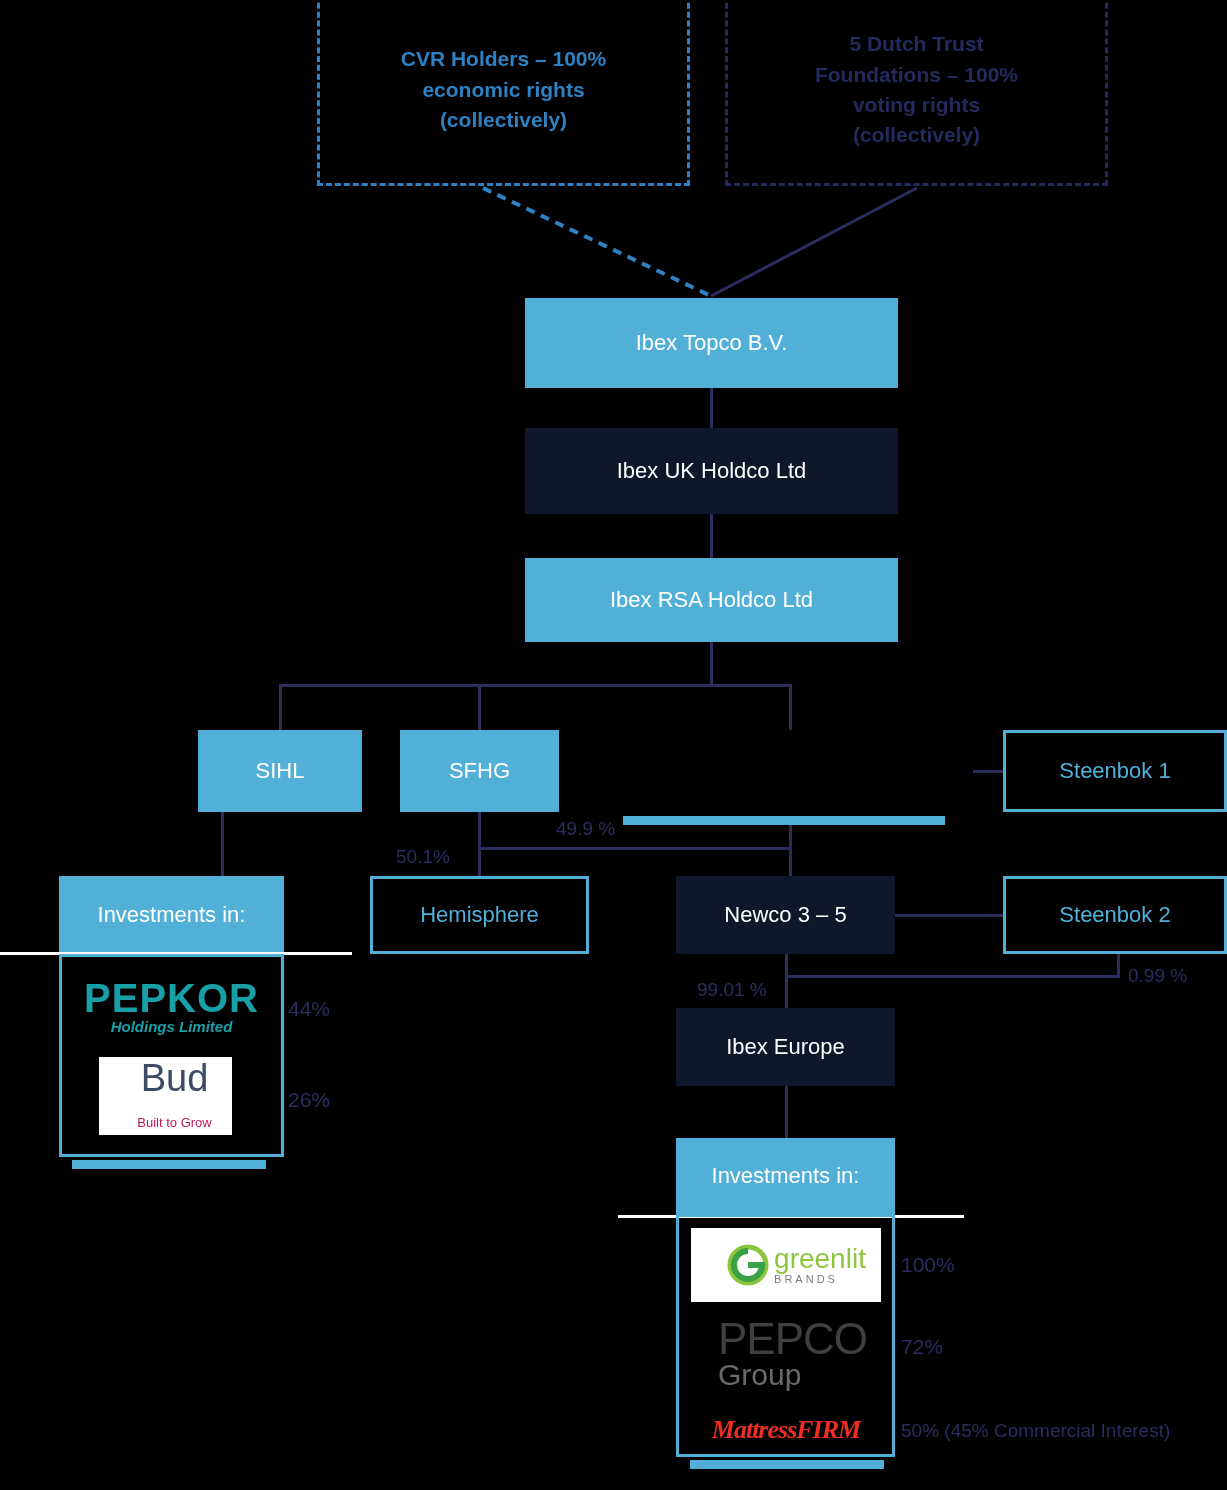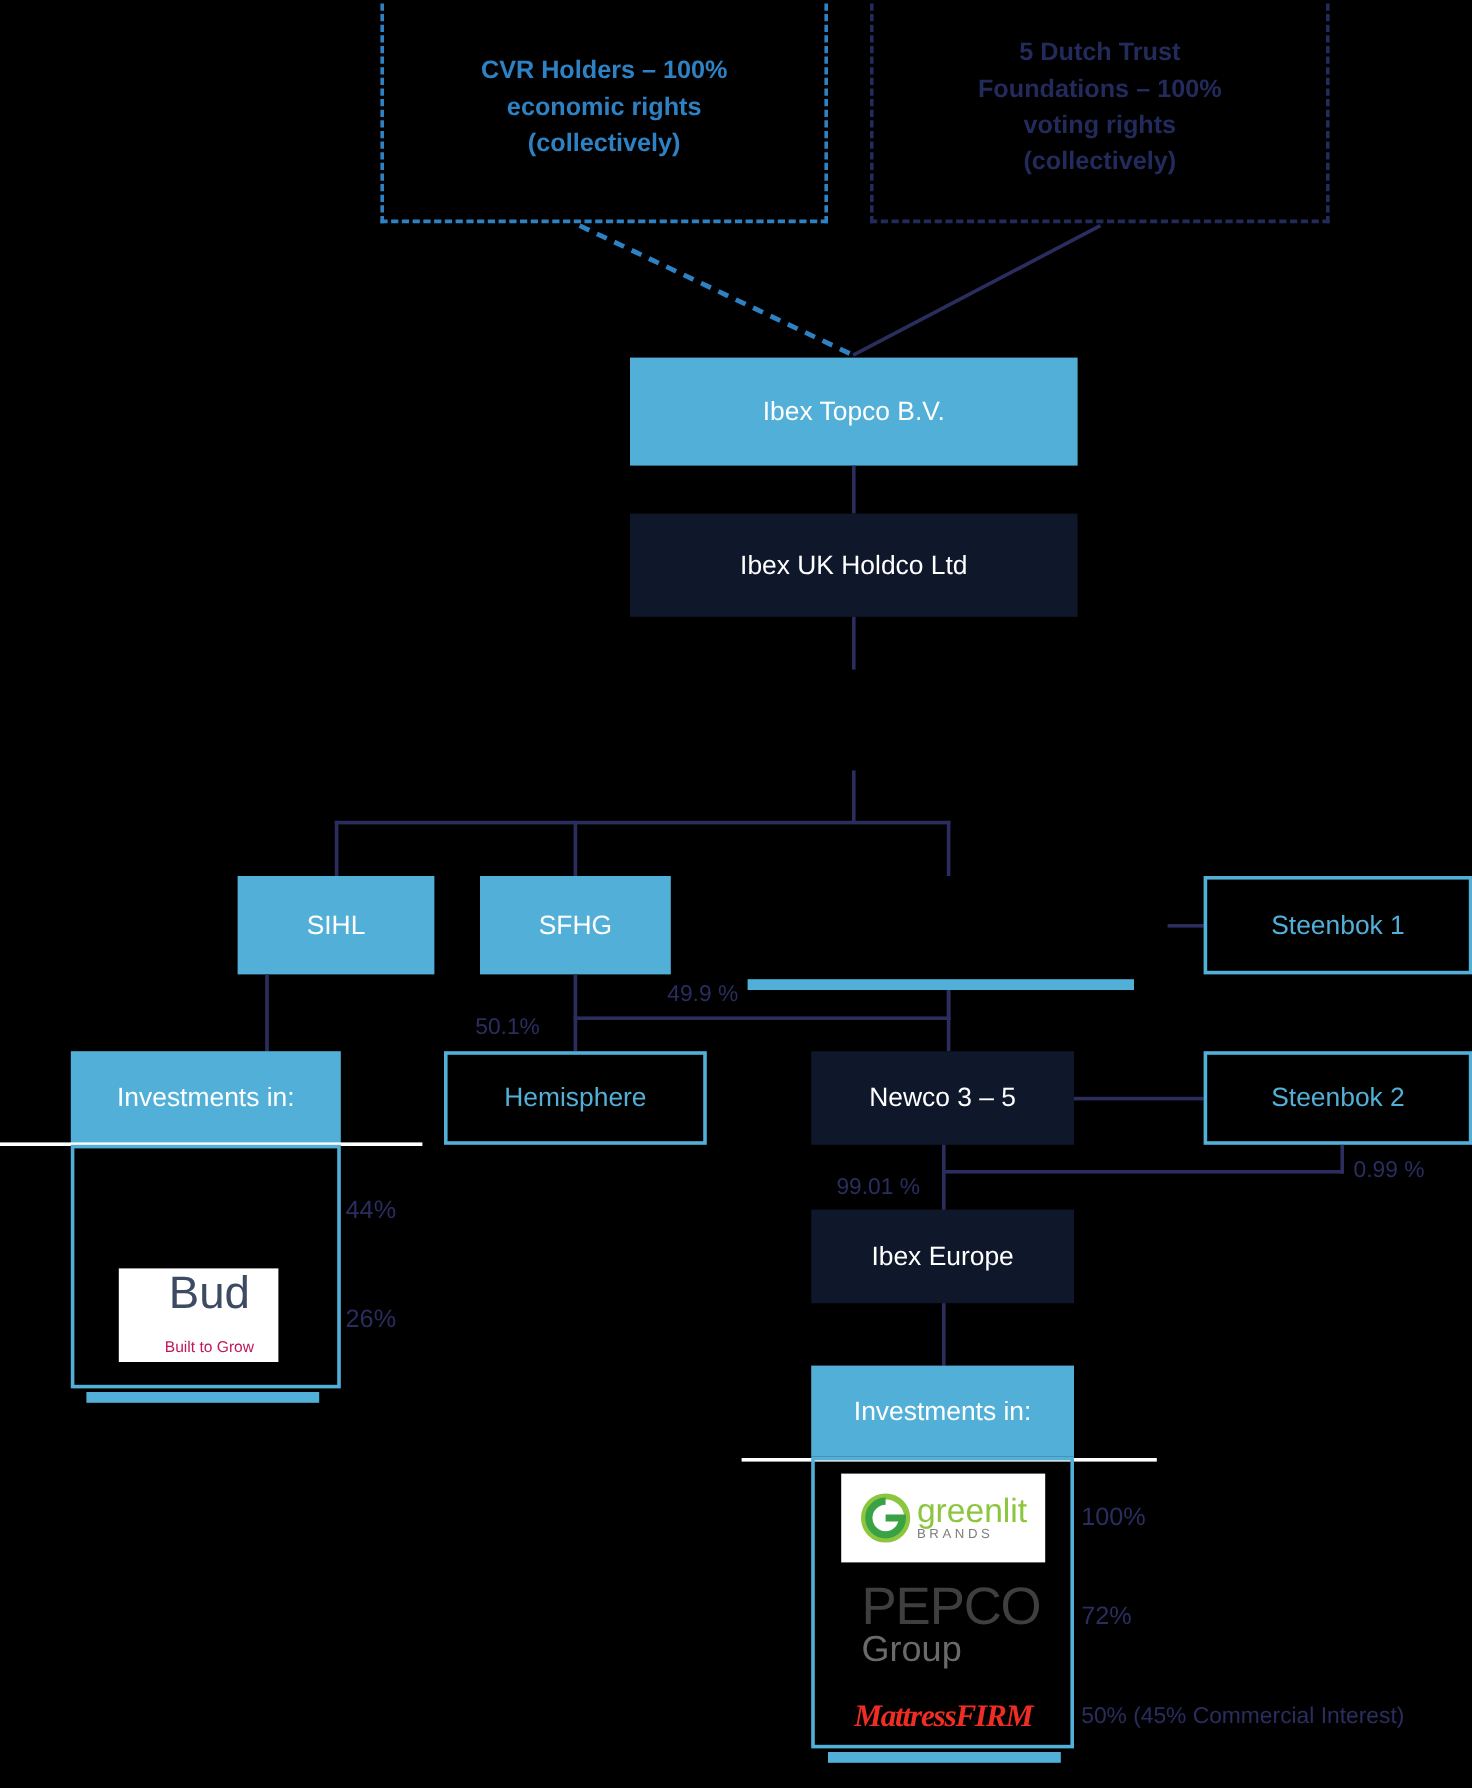--- a/index.html
+++ b/index.html
@@ -46,21 +46,21 @@
   .inv-panel{position:absolute;box-sizing:border-box;border:3px solid #52b0d8;background:transparent;}
   .bar{position:absolute;background:#52b0d8;}
 
   
   .logo{position:absolute;display:flex;flex-direction:column;align-items:center;justify-content:center;}
   .pepkor-word{color:#18a0a8;font-weight:bold;font-size:40px;letter-spacing:1px;line-height:1;}
   .pepkor-sub{color:#18a0a8;font-style:italic;font-weight:bold;font-size:15px;line-height:1.1;margin-top:1px;}
   .bud-card{background:#ffffff;width:115px;height:78px;display:flex;flex-direction:column;align-items:center;justify-content:center;padding-left:18px;}
   .bud-word{color:#3d4a63;font-size:38px;line-height:0.85;font-family:"Liberation Sans",sans-serif;}
   .bud-sub{color:#be185d;font-size:13px;margin-top:20px;}
-  .green-card{background:#ffffff;width:170px;height:74px;display:flex;align-items:center;justify-content:center;gap:4px;}
+  .green-card{background:#ffffff;width:170px;height:74px;display:flex;align-items:center;justify-content:center;gap:4px;padding-left:20px;}
   .green-word{color:#8cc63f;font-size:28px;line-height:1;}
   .green-sub{color:#7d7d7d;font-size:11px;letter-spacing:3px;text-align:left;}
   .pepco-word{color:#3f3f3f;font-size:44px;line-height:0.95;letter-spacing:-1px;}
   .pepco-sub{color:#6a6a6a;font-size:30px;line-height:1;}
   .mf-word{color:#ee2d24;font-weight:bold;font-style:italic;font-size:26px;letter-spacing:-1px;font-family:Liberation Serif, serif;}
 </style>
 </head>
 <body>
 
 <div id="root">
@@ -88,20 +88,23 @@
   </div>
 
   <div class="line vline" style="left:710px;top:388px;height:40px;"></div>
 
   <div class="box darkblue" style="left:525px;top:428px;width:373px;height:86px;">
     <span class="lbl">Ibex UK Holdco Ltd</span>
   </div>
 
   <div class="line vline" style="left:710px;top:514px;height:44px;"></div>
 
+  <div class="box lightblue" style="left:525px;top:558px;width:373px;height:84px;">
+    <span class="lbl">Ibex RSA Holdco Ltd</span>
+  </div>
 
   <div class="line vline" style="left:710px;top:642px;height:44px;"></div>
   <div class="line hline" style="left:279px;top:684px;width:513px;"></div>
   <div class="line vline" style="left:279px;top:684px;height:46px;"></div>
   <div class="line vline" style="left:478px;top:684px;height:46px;"></div>
   <div class="line vline" style="left:789px;top:684px;height:46px;"></div>
 
   <div class="box lightblue" style="left:198px;top:730px;width:164px;height:82px;">
     <span class="lbl">SIHL</span>
   </div>
@@ -162,20 +165,24 @@
   <div class="line vline" style="left:785px;top:1086px;height:52px;"></div>
 
   <div class="box lightblue" style="left:676px;top:1138px;width:219px;height:76px;">
     <span class="lbl">Investments in:</span>
   </div>
   <div class="whiteline" style="position:absolute;left:618px;top:1215px;width:346px;"></div>
 
   <div class="inv-panel" style="left:59px;top:954px;width:225px;height:203px;"></div>
   <div class="bar" style="left:72px;top:1160px;width:194px;height:9px;"></div>
 
+  <div class="logo" style="left:75px;top:976px;width:193px;height:62px;">
+    <span class="pepkor-word">PEPKOR</span>
+    <span class="pepkor-sub">Holdings Limited</span>
+  </div>
   <span class="pct" style="left:288px;top:997px;font-size:21px;">44%</span>
 
   <div class="logo" style="left:107px;top:1056px;width:117px;height:80px;">
     <div class="bud-card">
       <span class="bud-word">Bud</span>
       <span class="bud-sub">Built to Grow</span>
     </div>
   </div>
   <span class="pct" style="left:288px;top:1088px;font-size:21px;">26%</span>
 

